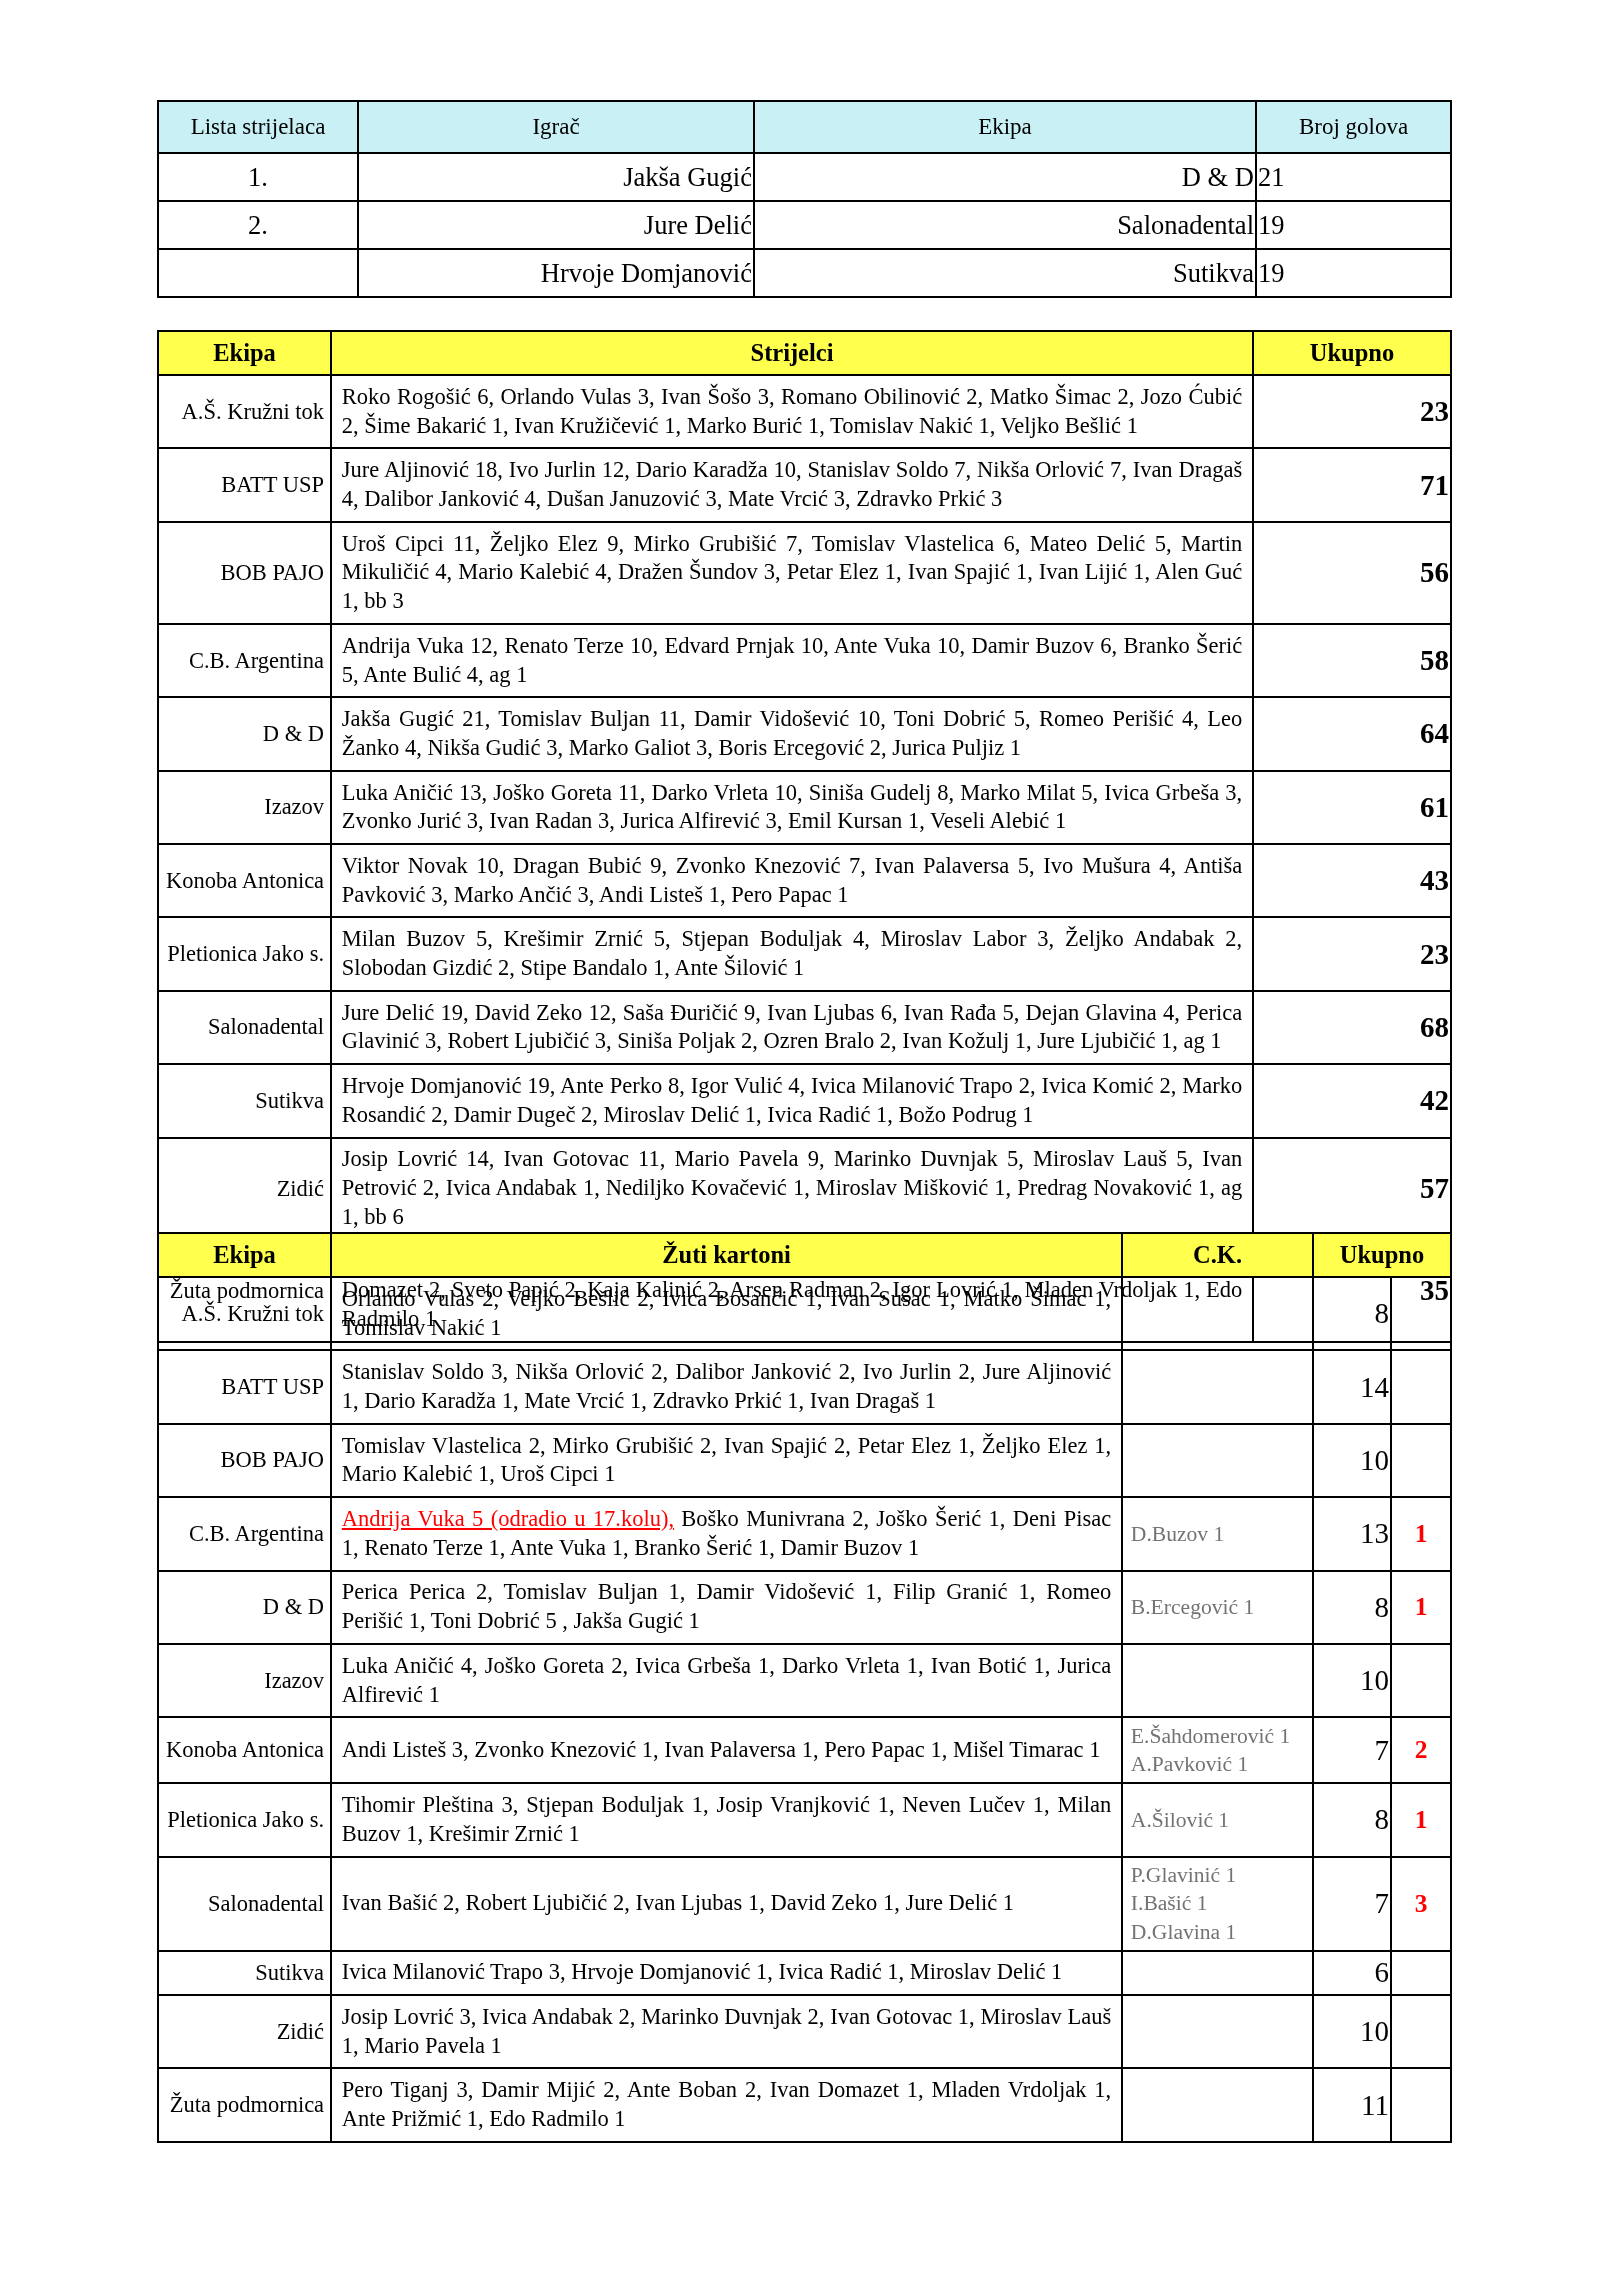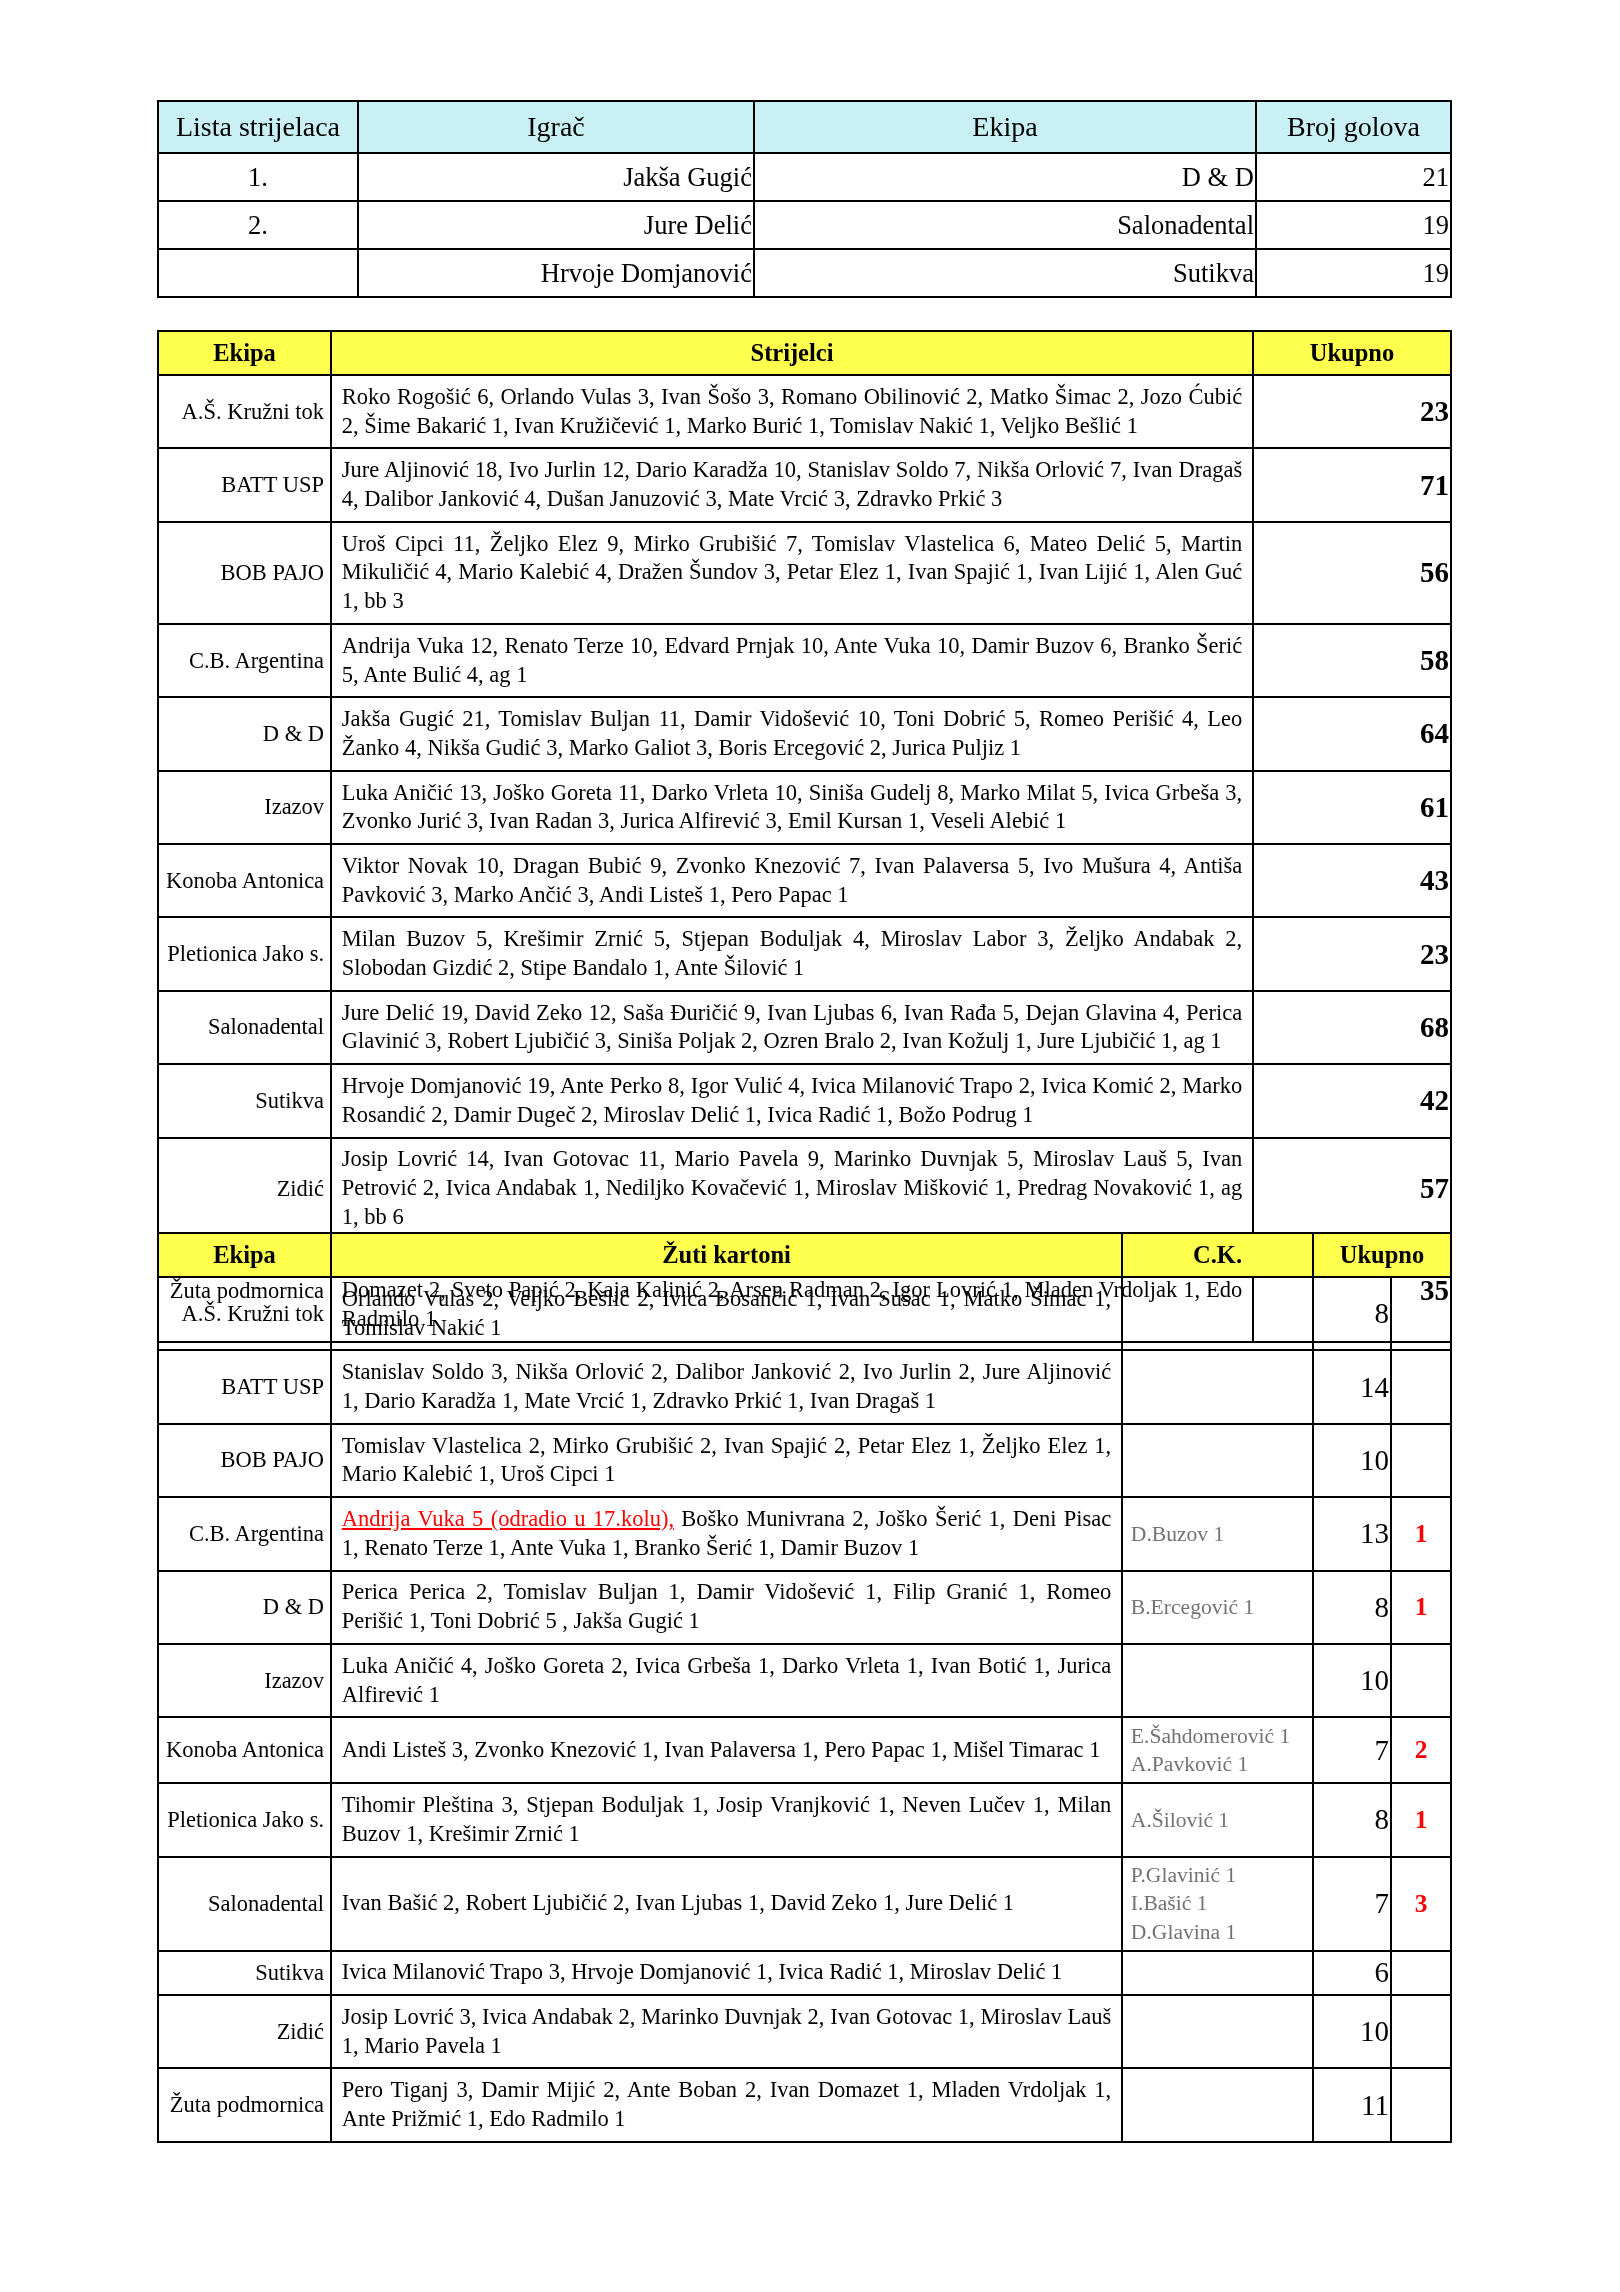--- a/index.html
+++ b/index.html
@@ -7,27 +7,27 @@
     width:1620px;height:2293px;
     background:#ffffff;color:#000;
     font-family:"Liberation Serif","DejaVu Serif",serif;
     position:relative;
   }
   table{border-collapse:collapse;table-layout:fixed;position:absolute;left:157px;}
   td,th{border:2px solid #000;overflow:hidden;}
   
   #scorers-table{top:100px;width:1293px;}
   #scorers-table th{
-    background:#c8f0f5;font-weight:normal;font-size:28px;height:48px;
+    background:#c8f0f5;font-weight:normal;font-size:23px;height:48px;
     text-align:center;vertical-align:middle;
   }
   #scorers-table td{height:44px;font-size:26.5px;vertical-align:middle;}
   #scorers-table td.rank{text-align:center;}
   #scorers-table td.name{text-align:right;padding-left:9.8px;}
-  #scorers-table td.goals{text-align:right;}
+  #scorers-table td.goals{text-align:left;}
   
   #goals-table{top:330px;width:1293px;}
   #cards-table{top:1232px;width:1293px;}
   #goals-table th,#cards-table th{
     background:#ffff4d;font-weight:bold;font-size:24.5px;height:40px;
     text-align:center;vertical-align:middle;
     border-top-width:2.9px;border-bottom-width:2.9px;
   }
   #goals-table td,#cards-table td{border-top-width:2.9px;border-bottom-width:2.9px;}
   .team{

